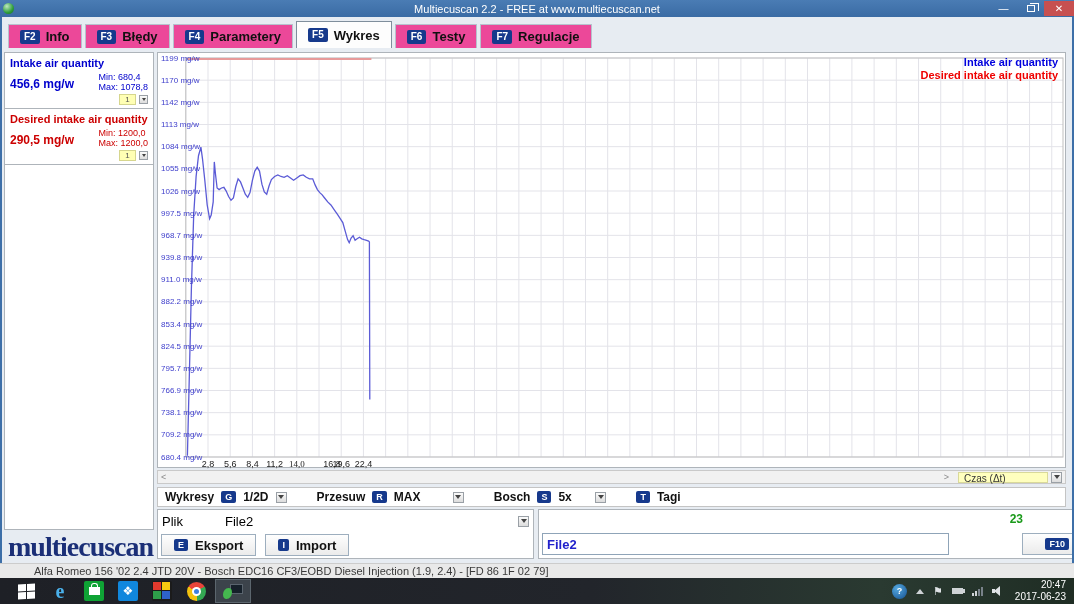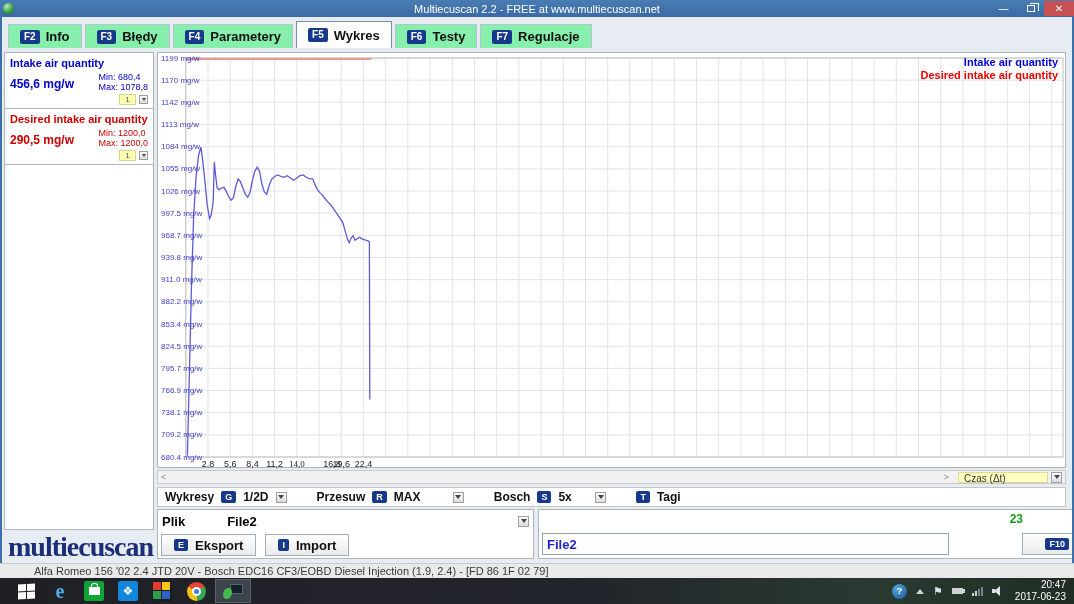--- a/index.html
+++ b/index.html
@@ -19,21 +19,21 @@
   .tbn { width:27px; height:15px; display:flex; align-items:center; justify-content:center;
     color:#fff; font-size:10px; }
   .tbn.close { background:#c75050; width:30px; }
   .restore-glyph { width:8px; height:7px; border:1px solid #fff; position:relative; background:transparent;}
   .restore-glyph::before { content:""; position:absolute; left:2px; top:-3px; width:8px; height:7px; border:1px solid #fff; border-bottom:none; border-left:none;}
 
   
   #tabbar { position:absolute; left:2px; top:17px; right:2px; height:31px; display:flex;
     align-items:flex-end; padding-left:6px; gap:3px; background:#e7ecf2; }
   .tab { display:flex; align-items:center; gap:6px; padding:0 11px; height:24px;
-    font-size:13px; font-weight:bold; color:#111; background:#86efac;
+    font-size:13px; font-weight:bold; color:#111; background:#ec4899;
     border:1px solid #b6c2cd; border-bottom:none; cursor:default;}
   .tab.selected { background:#fdfdfd; border-color:#7f8e9c; height:27px; }
   .kbd { background:#16398c; color:#fff; font-weight:bold; font-size:9px;
     padding:1px 4px; border-radius:2px; line-height:10px; }
   .tab .kbd { font-size:10px; padding:2px 4px; }
 
   
   #leftpanel { position:absolute; left:4px; top:52px; width:150px; height:478px;
     background:#fff; border:1px solid #aeb4ba; }
   .param { border-bottom:1px solid #aeb4ba; padding:4px 5px 2px; }
@@ -73,21 +73,21 @@
 
   
   #controls { position:absolute; left:157px; top:487px; width:909px; height:20px;
     background:#fff; border:1px solid #c4c4c4; display:flex; align-items:center;
     gap:7px; padding:0 7px; font-size:12px; font-weight:bold; color:#111;}
   #controls .sp { width:16px; }
 
   
   #filebox-left { position:absolute; left:157px; top:509px; width:377px; height:50px;
     background:#fff; border:1px solid #aeb4ba; }
-  #plik-row { display:flex; align-items:center; height:22px; padding:0 4px; font-size:13px; font-weight:bold;}
+  #plik-row { display:flex; align-items:center; height:22px; padding:0 4px; font-size:13px; font-weight:normal;}
   #plik-row .val { margin-left:42px; }
   #plik-row .dd { margin-left:auto; }
   #file-btns { display:flex; gap:9px; padding:2px 3px; }
   .btn { display:inline-flex; align-items:center; gap:7px; border:1px solid #9daebe;
     background:linear-gradient(#fefefe,#ebebeb); font-weight:bold; font-size:13px;
     color:#111; padding:0 12px; height:22px; cursor:default;}
 
   #filebox-right { position:absolute; left:538px; top:509px; width:596px; height:50px;
     background:#fff; border:1px solid #aeb4ba; }
   #counter { position:absolute; right:110px; top:2px; color:#1a9a1a; font-weight:bold; font-size:12px;}

